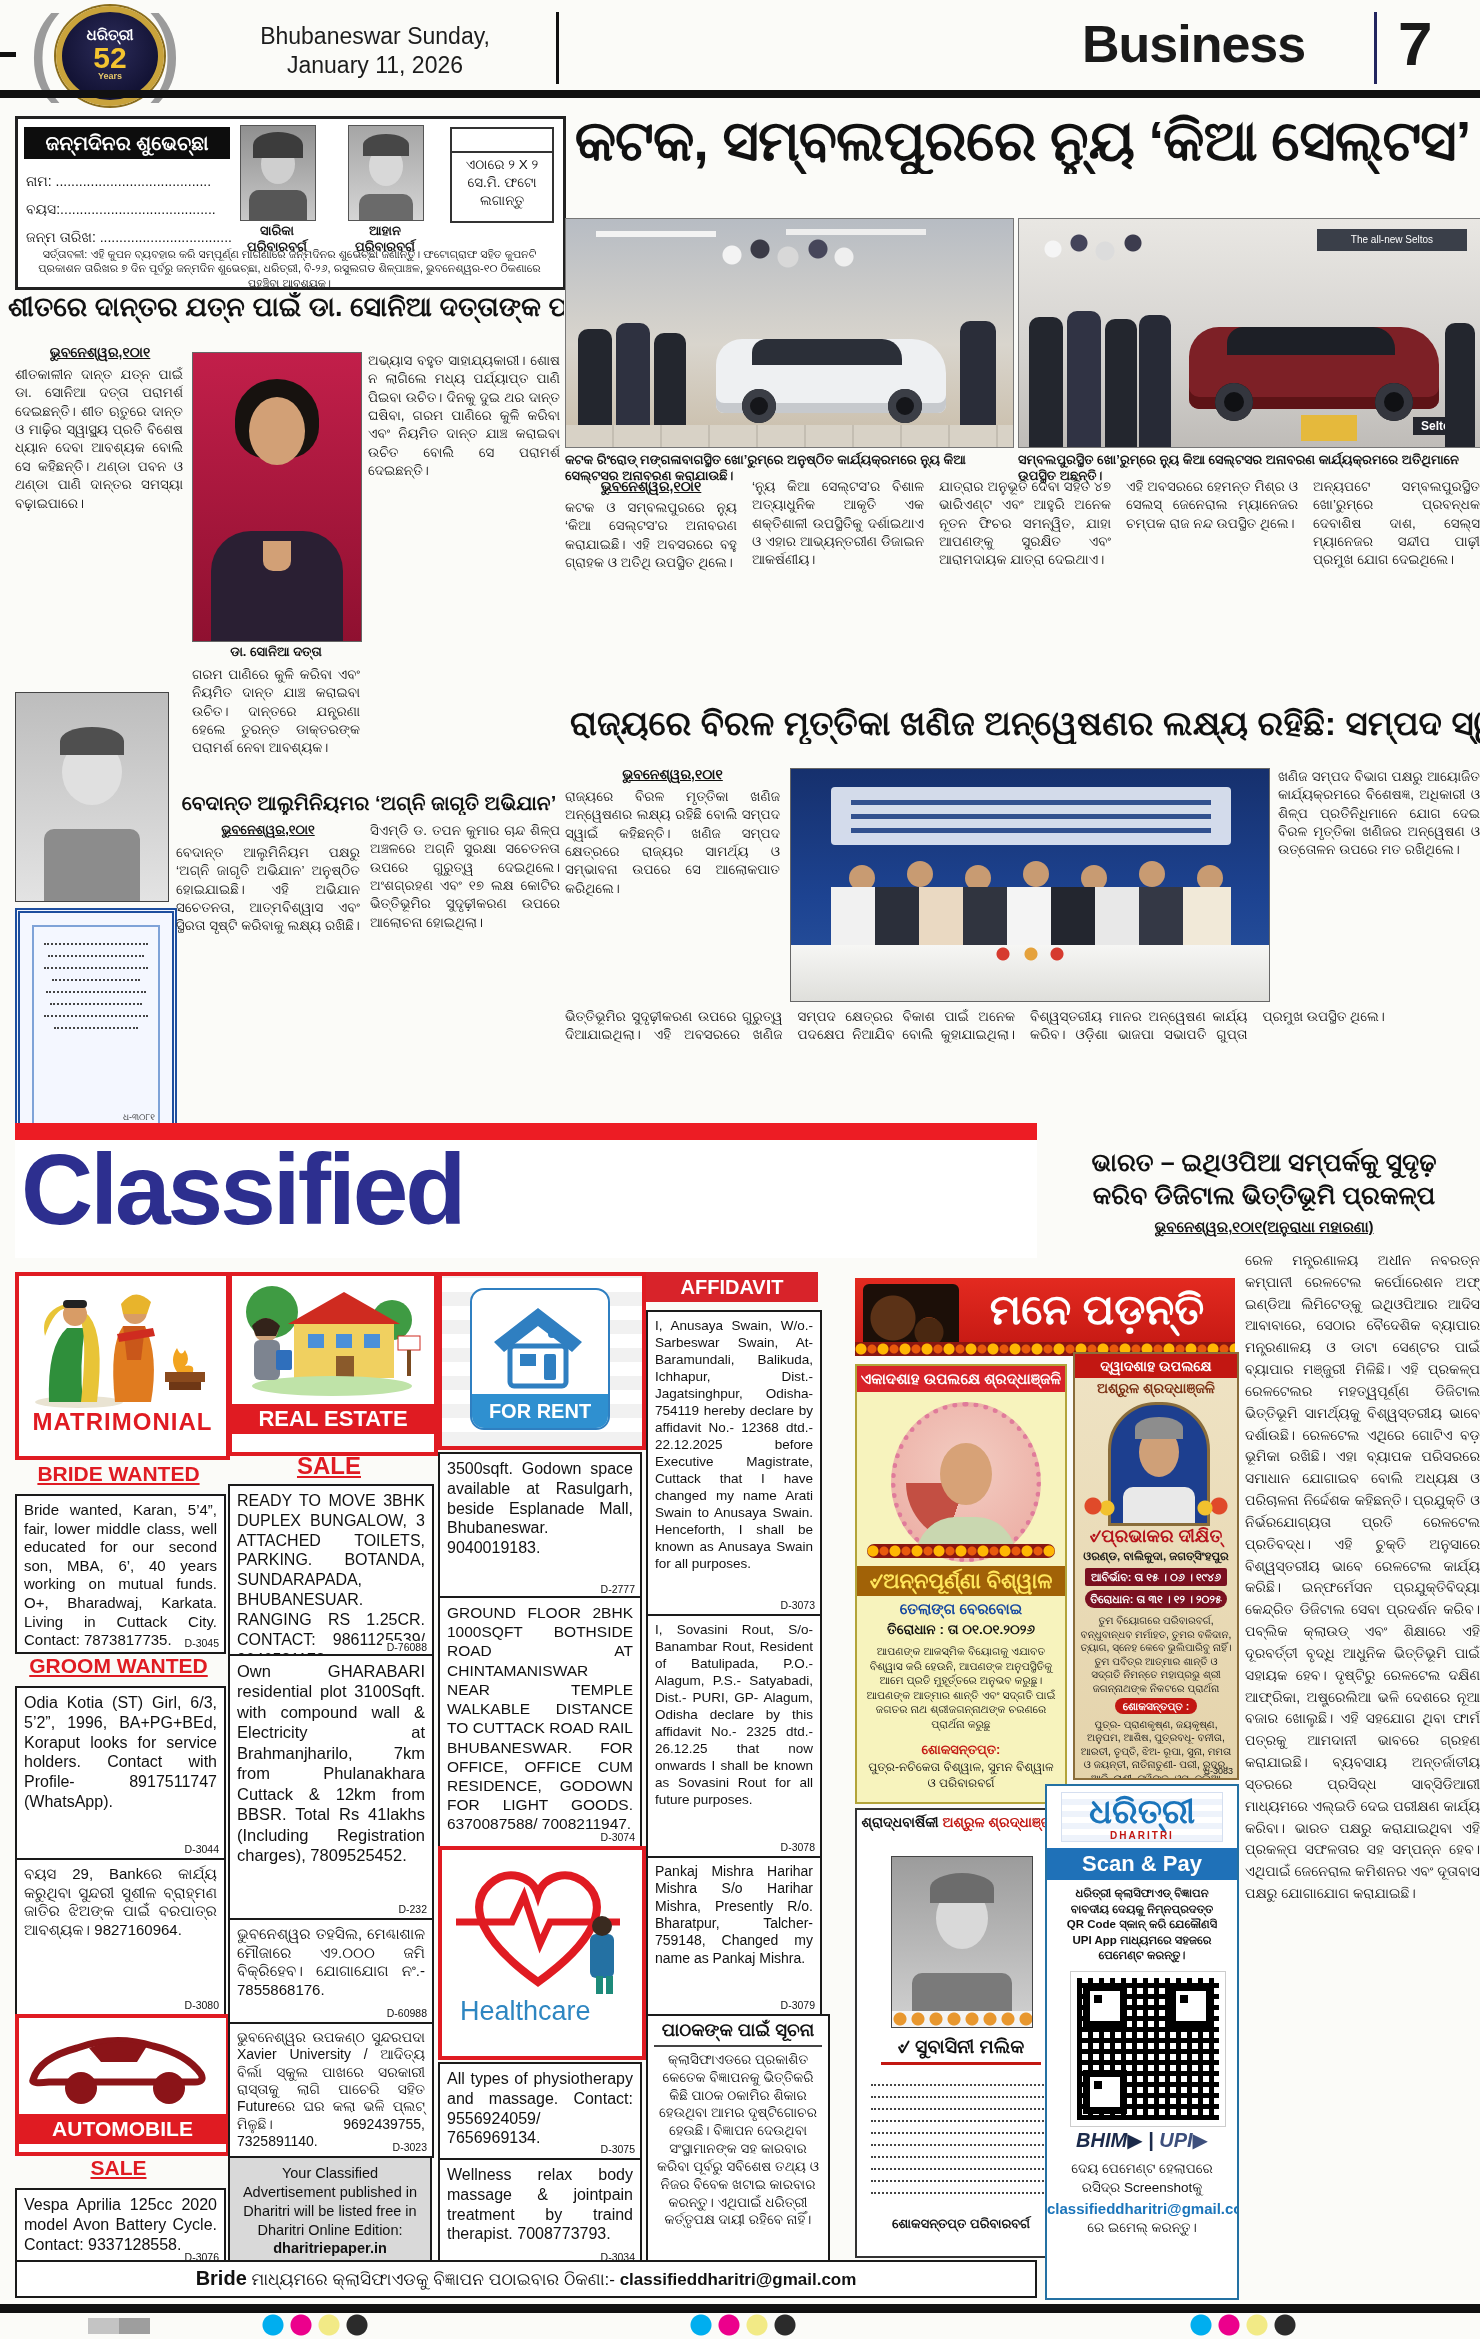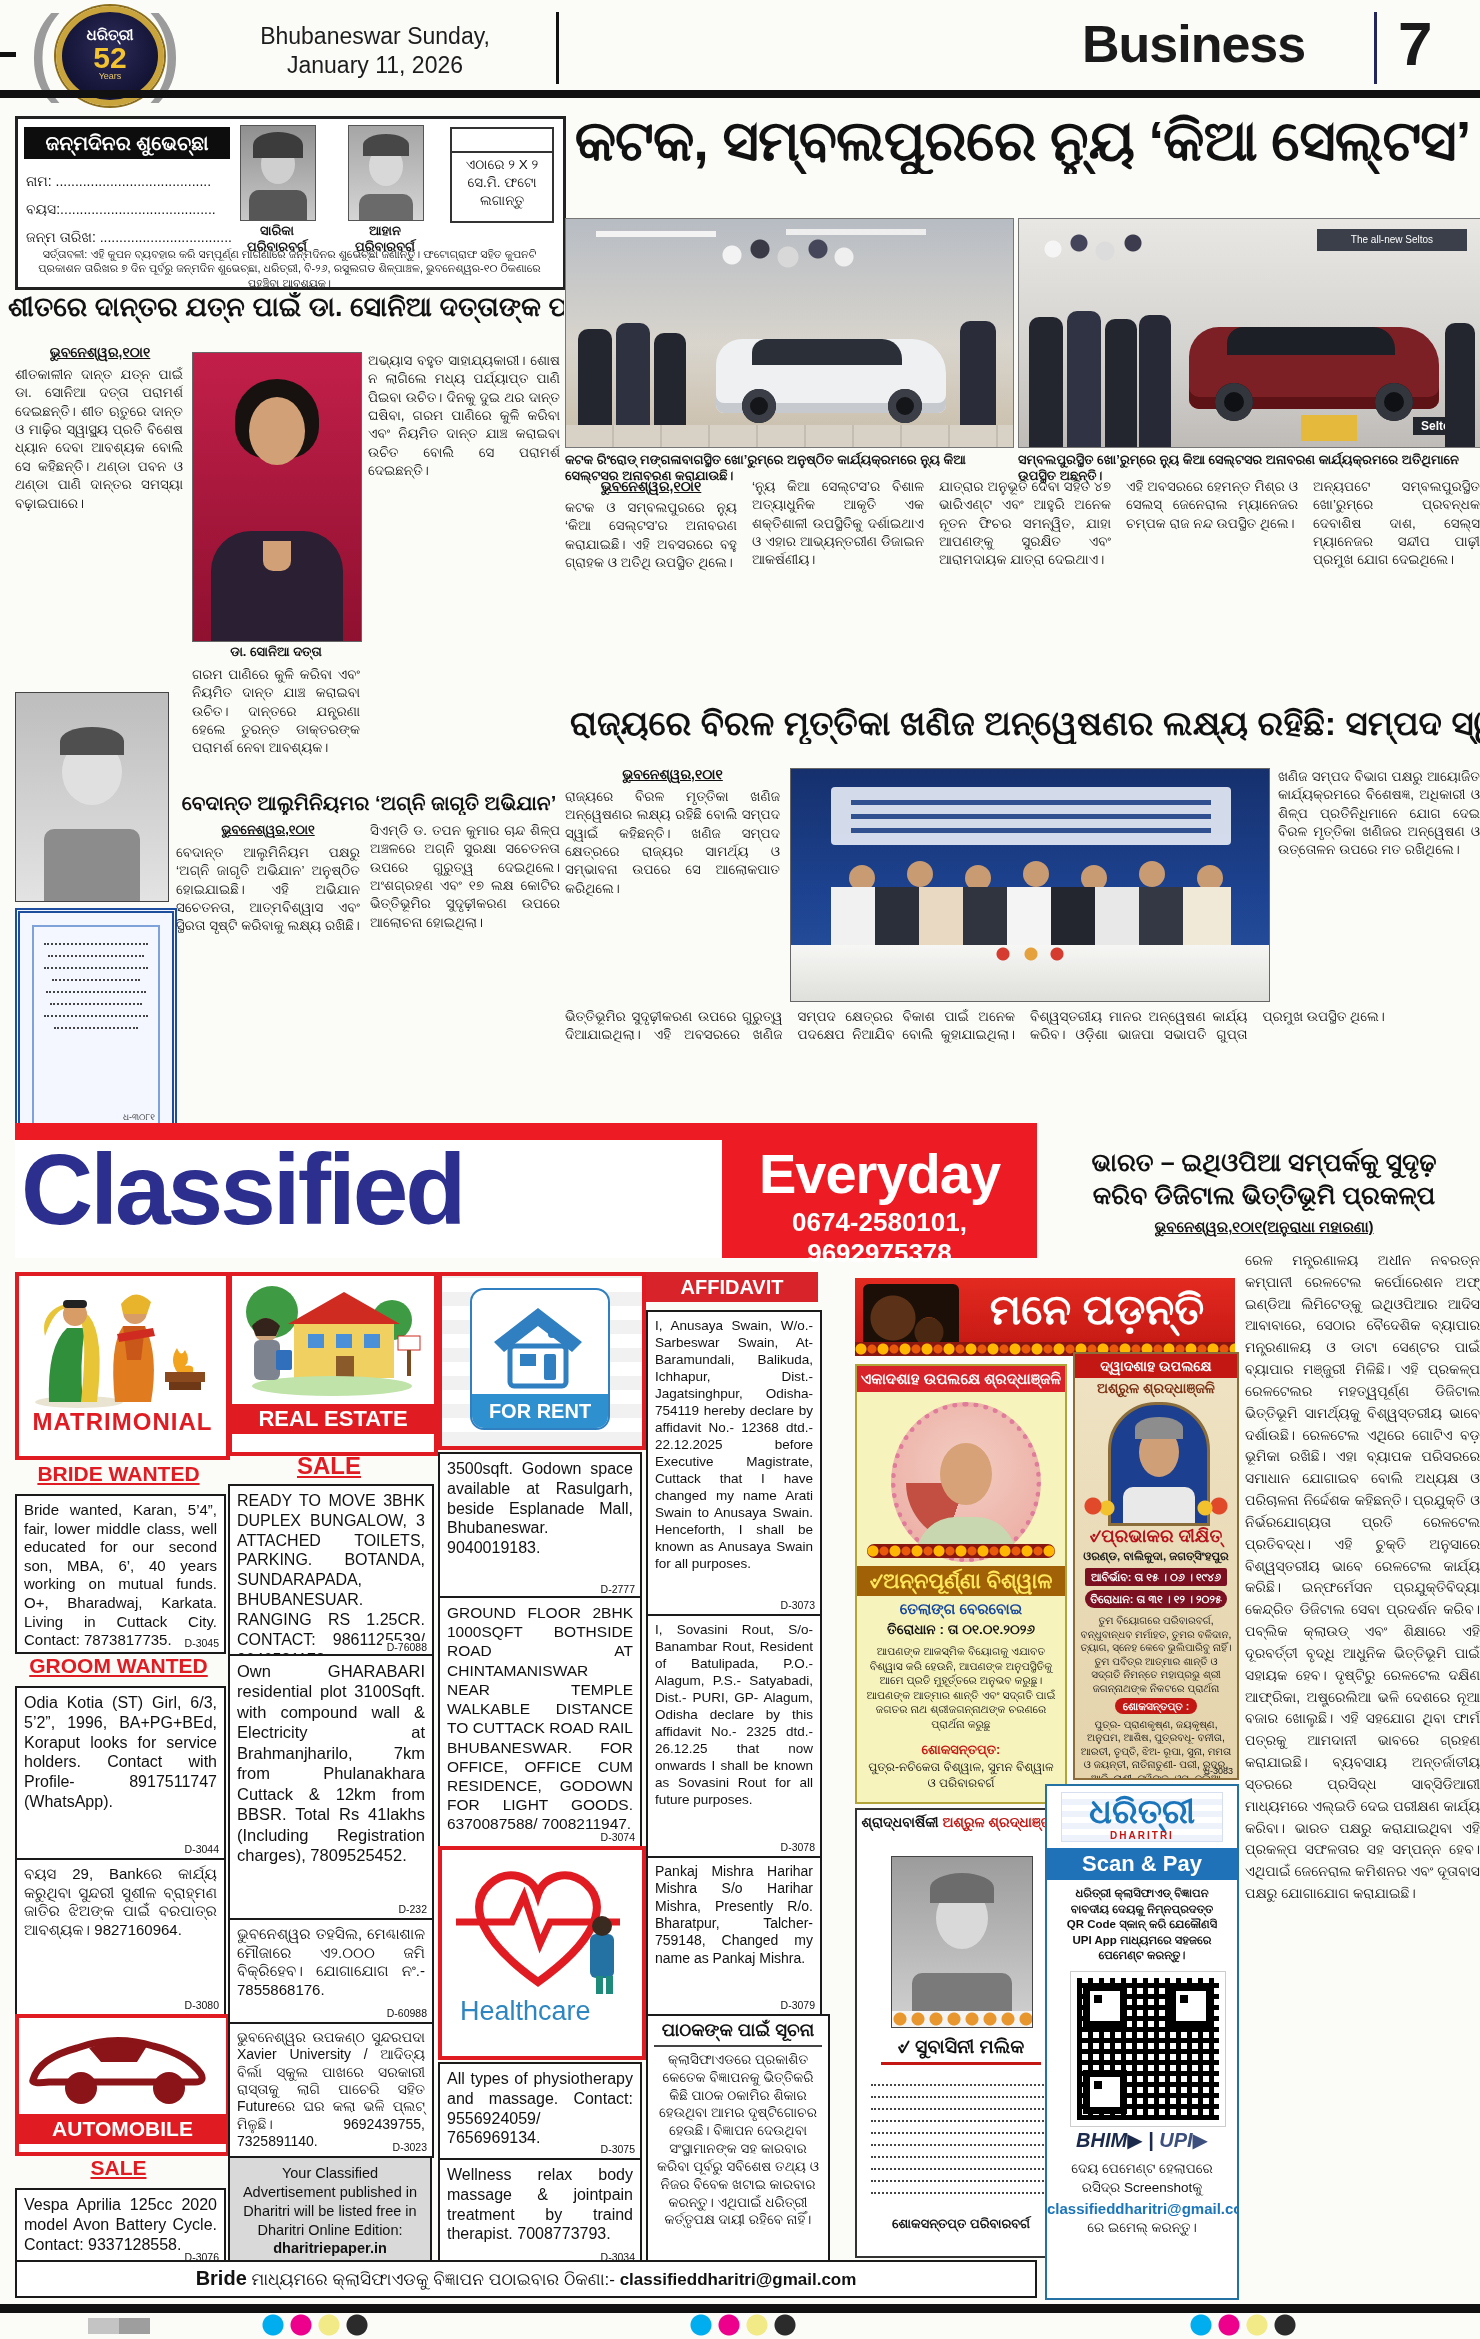--- a/index.html
+++ b/index.html
@@ -33,21 +33,21 @@
 <body>
 
 <div class="abs" style="left:0;top:0;width:1480px;height:98px">
   <div class="abs" style="left:0;top:52px;width:16px;height:5px;background:#111"></div>
   <div class="abs" style="left:30px;top:4px;width:150px;height:92px">
     <div class="abs" style="left:-2px;top:0;font-size:96px;color:#9b9b9b;line-height:92px">(</div>
     <div class="abs" style="right:-2px;top:0;font-size:96px;color:#9b9b9b;line-height:92px">)</div>
     <div class="abs" style="left:26px;top:2px;width:96px;height:88px;border-radius:50%;background:radial-gradient(circle at 50% 40%,#2c2c5a,#131335 70%);border:6px solid #c9a33b;box-shadow:0 0 0 2px #8a6d1d">
       <div class="c" style="color:#fff;font-size:15px;font-weight:bold;margin-top:14px">ଧରିତ୍ରୀ</div>
       <div class="c" style="color:#f4c430;font-size:30px;font-weight:bold;line-height:0.9">52</div>
-      <div class="c" style="color:#e7c96a;font-size:9px;font-weight:normal">Years</div>
+      <div class="c" style="color:#e7c96a;font-size:9px;font-weight:bold">Years</div>
     </div>
   </div>
   <div class="abs c" style="left:205px;top:22px;width:340px;font-size:23px;line-height:1.25;color:#1c1c1c">
     <div>Bhubaneswar Sunday,</div>
     <div>January 11, 2026</div>
   </div>
   <div class="abs" style="left:556px;top:12px;width:3px;height:72px;background:#111"></div>
   <div class="abs b" style="left:1082px;top:14px;width:280px;font-size:52px;letter-spacing:-1px;color:#1a1a1a">Business</div>
   <div class="abs" style="left:1374px;top:12px;width:3px;height:72px;background:#23255f"></div>
   <div class="abs b" style="left:1398px;top:8px;font-size:62px;color:#1a1a1a">7</div>
@@ -196,24 +196,20 @@
   <div class="abs" style="left:0;bottom:0;width:100%;height:56px;background:linear-gradient(#f6f6f4,#dfdfdb)"></div>
   <div class="abs" style="left:200px;bottom:40px;width:80px;height:14px;background:radial-gradient(circle at 12px 7px,#d63b2f 6px,transparent 7px),radial-gradient(circle at 40px 7px,#e5a23c 6px,transparent 7px),radial-gradient(circle at 66px 7px,#d63b2f 6px,transparent 7px)"></div>
 </div>
 
 <div class="abs bt" style="left:1278px;top:768px;width:202px;height:232px">ଖଣିଜ ସମ୍ପଦ ବିଭାଗ ପକ୍ଷରୁ ଆୟୋଜିତ କାର୍ଯ୍ୟକ୍ରମରେ ବିଶେଷଜ୍ଞ, ଅଧିକାରୀ ଓ ଶିଳ୍ପ ପ୍ରତିନିଧିମାନେ ଯୋଗ ଦେଇ ବିରଳ ମୃତ୍ତିକା ଖଣିଜର ଅନ୍ୱେଷଣ ଓ ଉତ୍ତୋଳନ ଉପରେ ମତ ରଖିଥିଲେ।</div>
 <div class="abs bt" style="left:565px;top:1008px;width:915px;height:108px;column-count:4;column-gap:15px">ଭିତ୍ତିଭୂମିର ସୁଦୃଢ଼ୀକରଣ ଉପରେ ଗୁରୁତ୍ୱ ଦିଆଯାଇଥିଲା। ଏହି ଅବସରରେ ଖଣିଜ ସମ୍ପଦ କ୍ଷେତ୍ରର ବିକାଶ ପାଇଁ ଅନେକ ପଦକ୍ଷେପ ନିଆଯିବ ବୋଲି କୁହାଯାଇଥିଲା। ବିଶ୍ୱସ୍ତରୀୟ ମାନର ଅନ୍ୱେଷଣ କାର୍ଯ୍ୟ କରିବ। ଓଡ଼ିଶା ଭାଜପା ସଭାପତି ଗୁପ୍ତା ପ୍ରମୁଖ ଉପସ୍ଥିତ ଥିଲେ।</div>
 
 <div class="abs" style="left:15px;top:1123px;width:1022px;height:135px;background:#fff">
   <div class="abs" style="left:0;top:0;width:1022px;height:17px;background:#ed1c24"></div>
   <div class="abs b" style="left:6px;top:14px;width:700px;font-size:100px;color:#2d2f8f;letter-spacing:-3px;line-height:1.05">Classified</div>
-  <div class="abs" style="left:707px;top:17px;width:315px;height:118px;background:#ed1c24">
-    <div class="c b" style="color:#fff;font-size:56px;line-height:1.2;letter-spacing:-1px">Everyday</div>
-    <div class="c b" style="color:#fff;font-size:26px">0674-2580101, 9692975378</div>
-  </div>
 </div>
 
 <div class="abs b c" style="left:1048px;top:1146px;width:432px;font-size:25px;line-height:1.3">
   <div>ଭାରତ – ଇଥିଓପିଆ ସମ୍ପର୍କକୁ ସୁଦୃଢ଼</div>
   <div>କରିବ ଡିଜିଟାଲ ଭିତ୍ତିଭୂମି ପ୍ରକଳ୍ପ</div>
 </div>
 <div class="abs dl" style="left:1086px;top:1218px;width:356px;font-size:15px">ଭୁବନେଶ୍ୱର,୧୦ା୧(ଅନୁରାଧା ମହାରଣା)</div>
 <div class="abs bt" style="left:1245px;top:1250px;width:235px;height:1048px;font-size:14px;line-height:1.56">ରେଳ ମନ୍ତ୍ରଣାଳୟ ଅଧୀନ ନବରତ୍ନ କମ୍ପାନୀ ରେଳଟେଲ କର୍ପୋରେଶନ ଅଫ୍ ଇଣ୍ଡିଆ ଲିମିଟେଡ୍‌କୁ ଇଥିଓପିଆର ଆଦିସ ଆବାବାରେ, ସେଠାର ବୈଦେଶିକ ବ୍ୟାପାର ମନ୍ତ୍ରଣାଳୟ ଓ ଡାଟା ସେଣ୍ଟର ପାଇଁ ବ୍ୟାପାର ମଞ୍ଜୁରୀ ମିଳିଛି। ଏହି ପ୍ରକଳ୍ପ ରେଳଟେଲର ମହତ୍ୱପୂର୍ଣ୍ଣ ଡିଜିଟାଲ ଭିତ୍ତିଭୂମି ସାମର୍ଥ୍ୟକୁ ବିଶ୍ୱସ୍ତରୀୟ ଭାବେ ଦର୍ଶାଉଛି। ରେଳଟେଲ ଏଥିରେ ଗୋଟିଏ ବଡ଼ ଭୂମିକା ରଖିଛି। ଏହା ବ୍ୟାପକ ପରିସରରେ ସମାଧାନ ଯୋଗାଇବ ବୋଲି ଅଧ୍ୟକ୍ଷ ଓ ପରିଚାଳନା ନିର୍ଦ୍ଦେଶକ କହିଛନ୍ତି। ପ୍ରଯୁକ୍ତି ଓ ନିର୍ଭରଯୋଗ୍ୟତା ପ୍ରତି ରେଳଟେଲ ପ୍ରତିବଦ୍ଧ। ଏହି ଚୁକ୍ତି ଅନୁସାରେ ବିଶ୍ୱସ୍ତରୀୟ ଭାବେ ରେଳଟେଲ କାର୍ଯ୍ୟ କରିଛି। ଇନ୍‌ଫର୍ମେସନ ପ୍ରଯୁକ୍ତିବିଦ୍ୟା କେନ୍ଦ୍ରିତ ଡିଜିଟାଲ ସେବା ପ୍ରଦର୍ଶନ କରିବ। ପବ୍ଲିକ କ୍ଲାଉଡ୍ ଏବଂ ଶିକ୍ଷାରେ ଏହି ଦୂରବର୍ତ୍ତୀ ବୃଦ୍ଧି ଆଧୁନିକ ଭିତ୍ତିଭୂମି ପାଇଁ ସହାୟକ ହେବ। ଦୃଷ୍ଟିରୁ ରେଳଟେଲ ଦକ୍ଷିଣ ଆଫ୍ରିକା, ଅଷ୍ଟ୍ରେଲିଆ ଭଳି ଦେଶରେ ନୂଆ ବଜାର ଖୋଲୁଛି। ଏହି ସହଯୋଗ ଥିବା ଫାର୍ମ ପତ୍ରକୁ ଆମଦାନୀ ଭାବରେ ଗ୍ରହଣ କରାଯାଇଛି। ବ୍ୟବସାୟ ଅନ୍ତର୍ଜାତୀୟ ସ୍ତରରେ ପ୍ରସିଦ୍ଧ ସାବ୍‌ସିଡିଆରୀ ମାଧ୍ୟମରେ ଏଲ୍‌ଇଡି ଦେଇ ପରୀକ୍ଷଣ କାର୍ଯ୍ୟ କରିବା। ଭାରତ ପକ୍ଷରୁ କରାଯାଇଥିବା ଏହି ପ୍ରକଳ୍ପ ସଫଳତାର ସହ ସମ୍ପନ୍ନ ହେବ। ଏଥିପାଇଁ ଜେନେରାଲ କମିଶନର ଏବଂ ଦୂତାବାସ ପକ୍ଷରୁ ଯୋଗାଯୋଗ କରାଯାଇଛି।</div>
 
 <div class="abs" style="left:15px;top:1272px;width:207px;height:180px;border:4px solid #e01b22;background:#fff">

